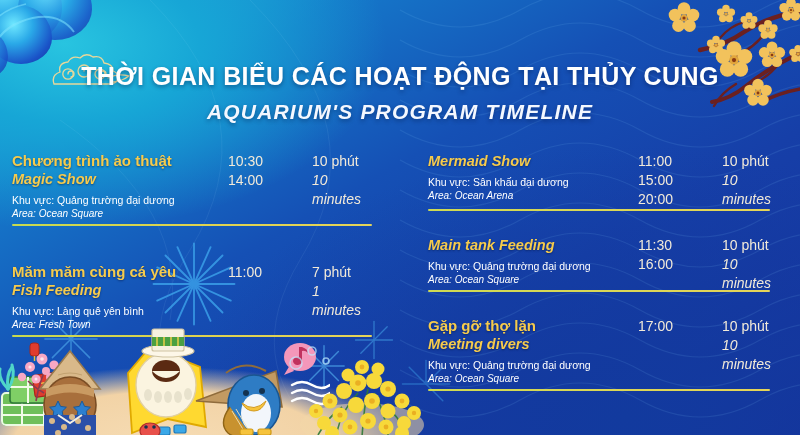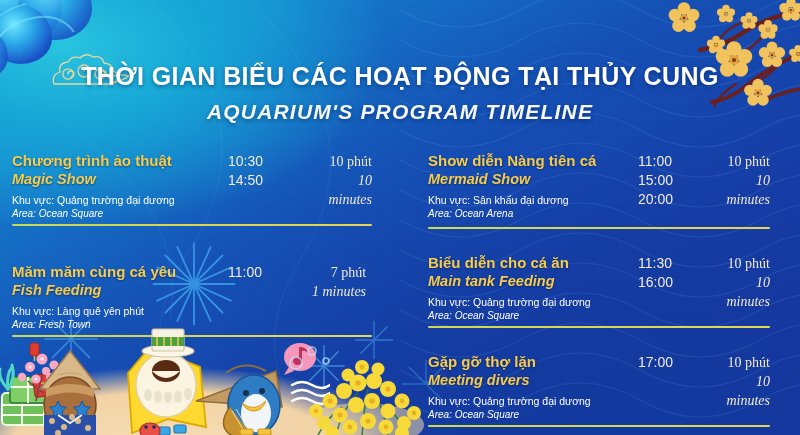--- a/index.html
+++ b/index.html
@@ -72,21 +72,21 @@
     text-shadow:0 1px 2px rgba(4,20,64,.5);
   }
   .name-en{
     color:#f6cb4c;font-size:14.5px;font-style:italic;font-weight:bold;line-height:19px;white-space:nowrap;
     text-shadow:0 1px 2px rgba(4,20,64,.5);
   }
   .sub-vn{color:#ffffff;font-size:10.5px;line-height:14px;white-space:nowrap;margin-top:4px;}
   .sub-en{color:#ffffff;font-size:10px;font-style:italic;line-height:13px;white-space:nowrap;}
 
   .times{position:absolute;top:0;color:#f2ead9;font-size:14px;line-height:19px;text-align:left;}
-  .durs{position:absolute;top:0;color:#f2ead9;font-size:14px;line-height:19px;text-align:right;font-family:Liberation Serif, serif;}
+  .durs{position:absolute;top:0;color:#f2ead9;font-size:14px;line-height:19px;text-align:left;}
   .dur-en{font-style:italic;}
   .col.left .times{left:216px;}
   .col.left .durs{left:300px;}
   .col.right .times{left:210px;}
   .col.right .durs{left:294px;}
 
   .rule{
     height:2px;margin-top:4px;border-radius:1px;
     background:linear-gradient(90deg,#cfe04a 0%, #e8d94a 50%, #f0dc55 100%);
     opacity:.95;
@@ -344,21 +344,21 @@
     <div class="col left">
 
       <div class="item">
         <div class="row">
           <div class="names">
             <div class="name-vn">Chương trình ảo thuật</div>
             <div class="name-en">Magic Show</div>
           </div>
           <div class="times">
             <div>10:30</div>
-            <div>14:50</div>
+            <div>14:00</div>
           </div>
           <div class="durs">
             <div>10 phút</div>
             <div class="dur-en">10 minutes</div>
           </div>
         </div>
         <div class="sub-vn">Khu vực: Quảng trường đại dương</div>
         <div class="sub-en">Area: Ocean Square</div>
         <div class="rule"></div>
       </div>
@@ -370,54 +370,52 @@
             <div class="name-en">Fish Feeding</div>
           </div>
           <div class="times">
             <div>11:00</div>
           </div>
           <div class="durs">
             <div>7 phút</div>
             <div class="dur-en">1 minutes</div>
           </div>
         </div>
-        <div class="sub-vn">Khu vực: Làng quê yên phút</div>
+        <div class="sub-vn">Khu vực: Làng quê yên bình</div>
         <div class="sub-en">Area: Fresh Town</div>
         <div class="rule"></div>
       </div>
 
     </div>
 
     <div class="col right">
 
       <div class="item">
         <div class="row">
           <div class="names">
-            <div class="name-vn">Show diễn Nàng tiên cá</div>
             <div class="name-en">Mermaid Show</div>
           </div>
           <div class="times">
             <div>11:00</div>
             <div>15:00</div>
             <div>20:00</div>
           </div>
           <div class="durs">
             <div>10 phút</div>
             <div class="dur-en">10 minutes</div>
           </div>
         </div>
         <div class="sub-vn">Khu vực: Sân khấu đại dương</div>
         <div class="sub-en">Area: Ocean Arena</div>
         <div class="rule" style="margin-top:7px;"></div>
       </div>
 
       <div class="item" style="margin-top:16px;">
         <div class="row">
           <div class="names">
-            <div class="name-vn">Biểu diễn cho cá ăn</div>
             <div class="name-en">Main tank Feeding</div>
           </div>
           <div class="times">
             <div>11:30</div>
             <div>16:00</div>
           </div>
           <div class="durs">
             <div>10 phút</div>
             <div class="dur-en">10 minutes</div>
           </div>

